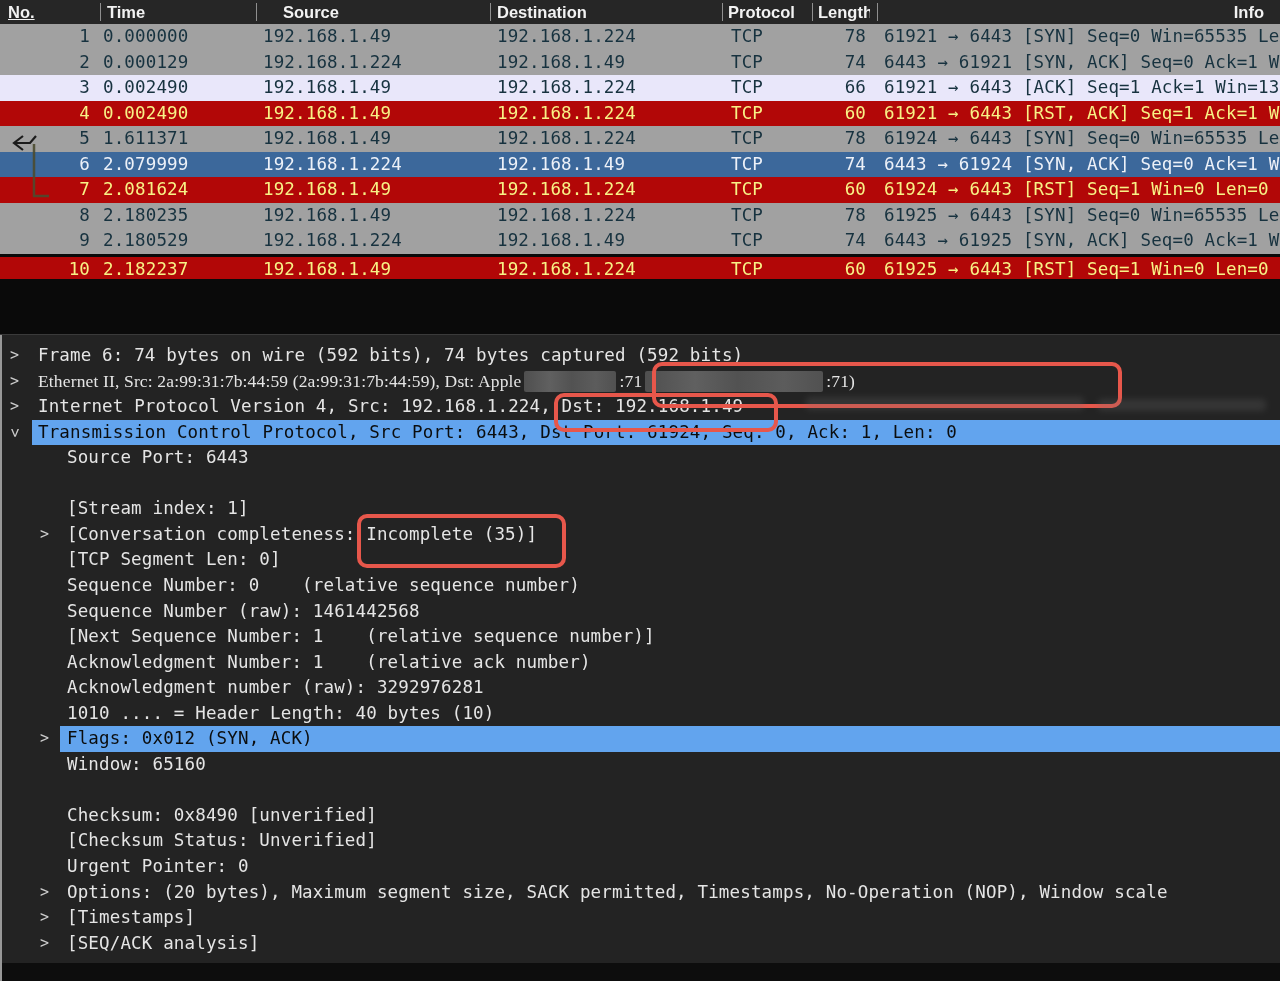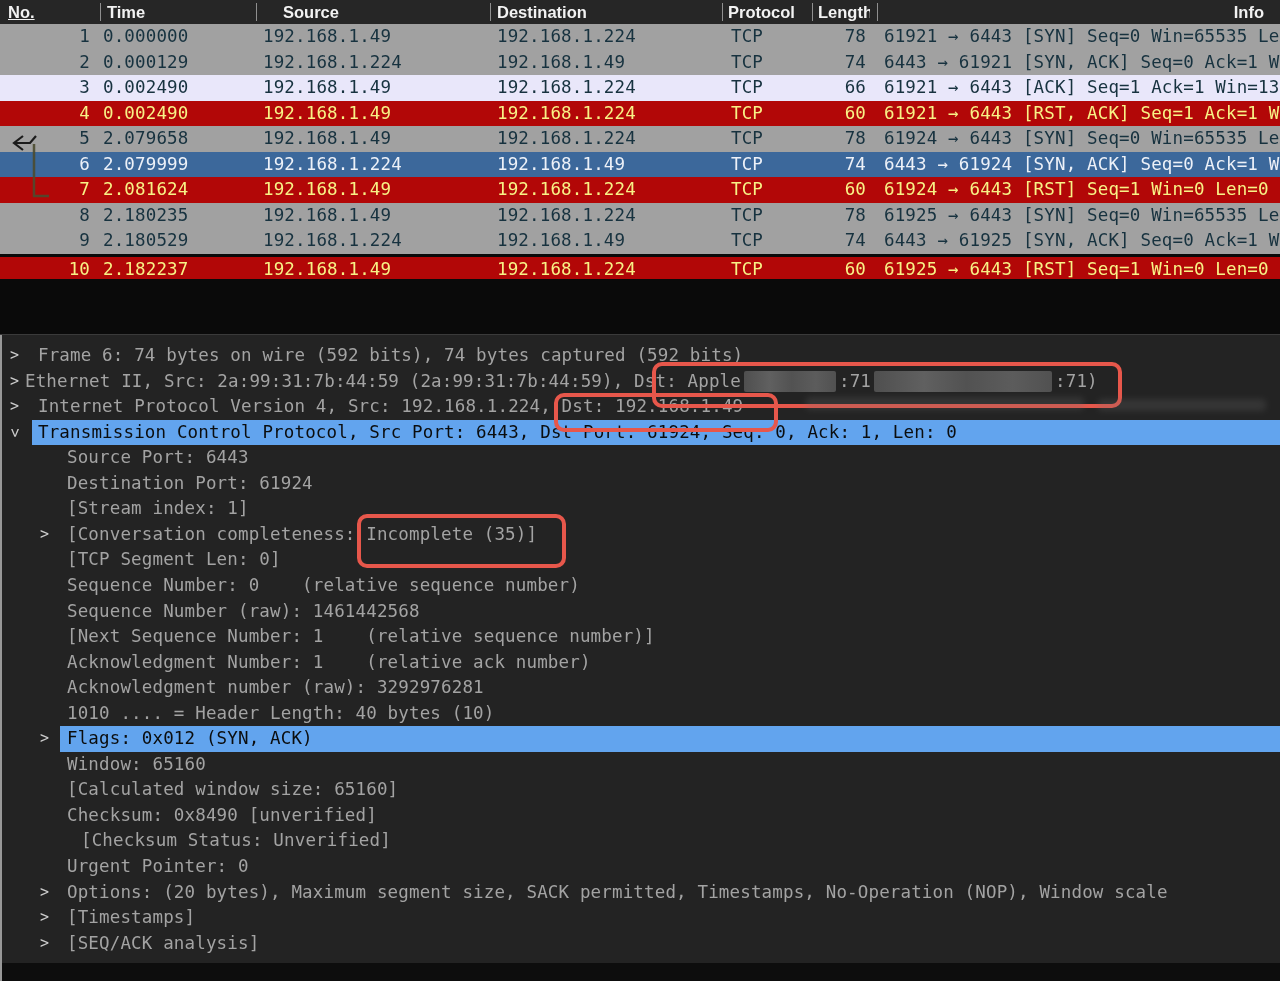--- a/index.html
+++ b/index.html
@@ -27,21 +27,21 @@
   .c-info{left:884px;width:396px;overflow:hidden;}
   #related{position:absolute;left:0;top:125px;width:60px;height:80px;}
   
   .gap{position:absolute;left:0;top:279px;width:1280px;height:55px;background:#0a0a0a;border-bottom:1px solid #3a3a3a;}
   
   .details{position:absolute;left:0;top:335px;width:1278px;height:646px;background:#232323;border-left:2px solid #989898;}
   .dline{position:absolute;left:0;right:0;height:25.55px;}
   .hlbar{position:absolute;top:0;bottom:0;right:0;background:var(--sel-blue);}
   .chev{position:absolute;top:0;height:25.55px;line-height:25.55px;color:#cccccc;font-size:15px;}
   .chev.rot{transform:rotate(90deg);}
-  .dtxt{position:absolute;top:0;height:25.55px;line-height:25.55px;color:#a3a3a3;white-space:pre;}
+  .dtxt{position:absolute;top:0;height:25.55px;line-height:25.55px;color:#e5e5e5;white-space:pre;}
   .dline.hl .dtxt{color:#0b0d0e;}
   .dparts{display:flex;align-items:center;}
   .dparts .dseg{white-space:pre;}
   .redact{height:21px;border-radius:2px;margin:0 3px;
           background:linear-gradient(90deg,#4f4f4f,#606060 28%,#525252 52%,#5c5c5c 78%,#515151);
           filter:blur(0.6px);}
   
   .redbox{position:absolute;border:4px solid var(--anno-red);border-radius:10px;pointer-events:none;}
   .smear{position:absolute;background:#6f6f6f;opacity:0.24;filter:blur(3px);border-radius:4px;}
   .bottomstrip{position:absolute;left:0;right:0;bottom:0;height:18px;background:#0d0d0d;}
@@ -99,21 +99,21 @@
           <span class="c-no">4</span>
           <span class="c-time">0.002490</span>
           <span class="c-src">192.168.1.49</span>
           <span class="c-dst">192.168.1.224</span>
           <span class="c-proto">TCP</span>
           <span class="c-len">60</span>
           <span class="c-info">61921 → 6443 [RST, ACK] Seq=1 Ack=1 Win=131264 Len=0</span>
         </div>
         <div class="prow gray" style="top: 126px;">
           <span class="c-no">5</span>
-          <span class="c-time">2.079658</span>
+          <span class="c-time">1.611371</span>
           <span class="c-src">192.168.1.49</span>
           <span class="c-dst">192.168.1.224</span>
           <span class="c-proto">TCP</span>
           <span class="c-len">78</span>
           <span class="c-info">61924 → 6443 [SYN] Seq=0 Win=65535 Len=0 MSS=1460 WS=64 SACK_PERM</span>
         </div>
         <div class="prow selected" style="top: 151.5px;">
           <span class="c-no">6</span>
           <span class="c-time">2.079999</span>
           <span class="c-src">192.168.1.224</span>
@@ -169,37 +169,34 @@
   <div class="gap"></div>
 
   <div class="details" id="details">
     <div class="bottomstrip"></div>
   <div class="dline" style="top: 8px;">
         <span class="chev" style="left: 8px;">&gt;</span>
         <div class="dtxt" style="left: 36px;">Frame 6: 74 bytes on wire (592 bits), 74 bytes captured (592 bits)</div>
       </div>
       <div class="dline" style="top: 33.55px;">
         <span class="chev" style="left: 8px;">&gt;</span>
-        <div class="dtxt dparts" style="left: 23px;"><span class="dseg">Ethernet II, Src: 2a:99:31:7b:44:59 (2a:99:31:7b:44:59), </span><span class="dseg">Dst: Apple</span><div class="redact" style="width: 92px;"></div><span class="dseg">:71</span><div class="redact" style="width: 178px;"></div><span class="dseg">:71)</span></div>
+        <div class="dtxt dparts" style="left: 36px; font-family: Liberation Serif, serif;"><span class="dseg">Ethernet II, Src: 2a:99:31:7b:44:59 (2a:99:31:7b:44:59), </span><span class="dseg">Dst: Apple</span><div class="redact" style="width: 92px;"></div><span class="dseg">:71</span><div class="redact" style="width: 178px;"></div><span class="dseg">:71)</span></div>
       </div>
       <div class="dline" style="top: 59.1px;">
         <span class="chev" style="left: 8px;">&gt;</span>
         <div class="dtxt" style="left: 36px;">Internet Protocol Version 4, Src: 192.168.1.224, Dst: 192.168.1.49</div>
       </div>
       <div class="dline hl" style="top: 84.65px;">
         <div class="hlbar" style="left: 30px;"></div>
         <span class="chev rot" style="left: 8px;">&gt;</span>
         <div class="dtxt" style="left: 36px;">Transmission Control Protocol, Src Port: 6443, Dst Port: 61924, Seq: 0, Ack: 1, Len: 0</div>
       </div>
       <div class="dline" style="top: 110.2px;">
         <div class="dtxt" style="left: 65px;">Source Port: 6443</div>
       </div>
-      <div class="dline" style="top: 135.75px;">
-        <div class="dtxt" style="left: 65px;">Destination Port: 61924</div>
-      </div>
       <div class="dline" style="top: 161.3px;">
         <div class="dtxt" style="left: 65px;">[Stream index: 1]</div>
       </div>
       <div class="dline" style="top: 186.85px;">
         <span class="chev" style="left: 38px;">&gt;</span>
         <div class="dtxt" style="left: 65px;">[Conversation completeness: Incomplete (35)]</div>
       </div>
       <div class="dline" style="top: 212.4px;">
         <div class="dtxt" style="left: 65px;">[TCP Segment Len: 0]</div>
       </div>
@@ -222,28 +219,25 @@
         <div class="dtxt" style="left: 65px;">1010 .... = Header Length: 40 bytes (10)</div>
       </div>
       <div class="dline hl" style="top: 391.25px;">
         <div class="hlbar" style="left: 58px;"></div>
         <span class="chev" style="left: 38px;">&gt;</span>
         <div class="dtxt" style="left: 65px;">Flags: 0x012 (SYN, ACK)</div>
       </div>
       <div class="dline" style="top: 416.8px;">
         <div class="dtxt" style="left: 65px;">Window: 65160</div>
       </div>
-      <div class="dline" style="top: 442.35px;">
-        <div class="dtxt" style="left: 65px;">[Calculated window size: 65160]</div>
-      </div>
       <div class="dline" style="top: 467.9px;">
         <div class="dtxt" style="left: 65px;">Checksum: 0x8490 [unverified]</div>
       </div>
       <div class="dline" style="top: 493.45px;">
-        <div class="dtxt" style="left: 79px;">[Checksum Status: Unverified]</div>
+        <div class="dtxt" style="left: 65px;">[Checksum Status: Unverified]</div>
       </div>
       <div class="dline" style="top: 519px;">
         <div class="dtxt" style="left: 65px;">Urgent Pointer: 0</div>
       </div>
       <div class="dline" style="top: 544.55px;">
         <span class="chev" style="left: 38px;">&gt;</span>
         <div class="dtxt" style="left: 65px;">Options: (20 bytes), Maximum segment size, SACK permitted, Timestamps, No-Operation (NOP), Window scale</div>
       </div>
       <div class="dline" style="top: 570.1px;">
         <span class="chev" style="left: 38px;">&gt;</span>

